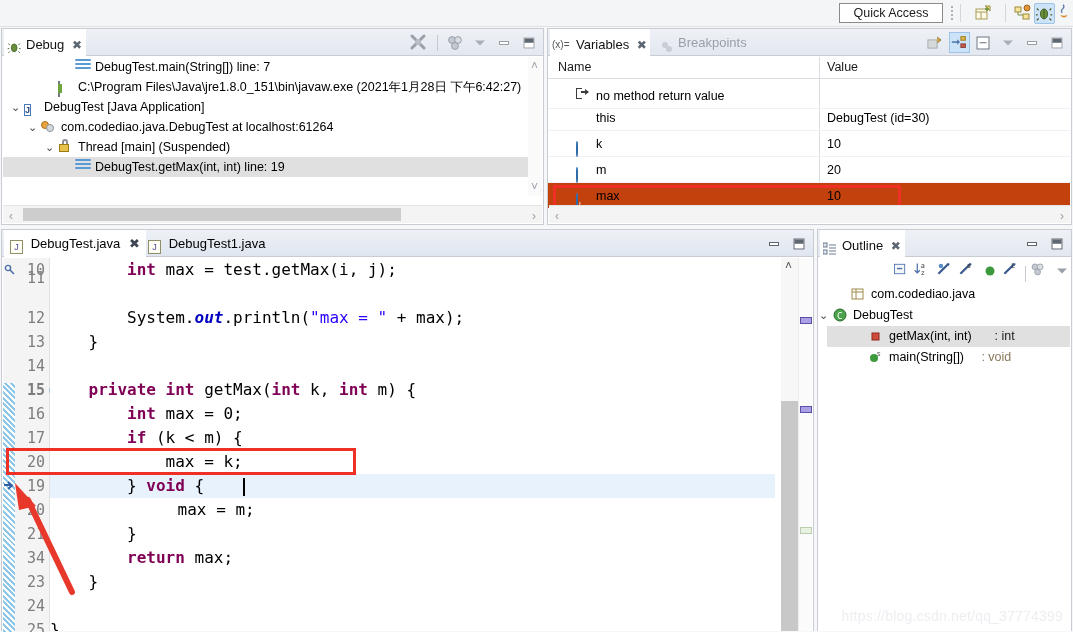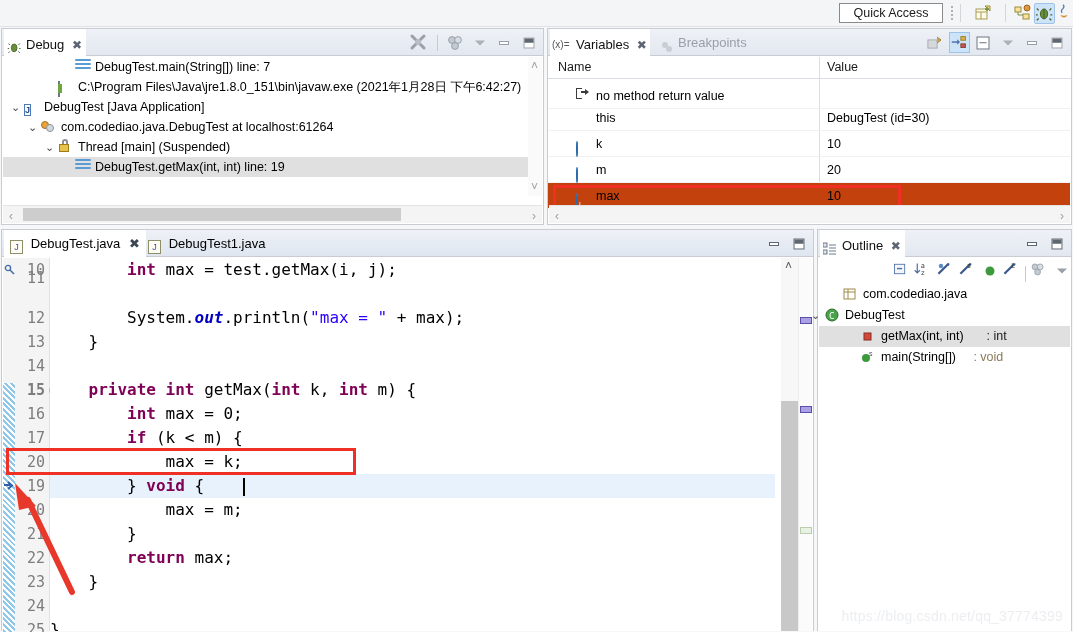--- a/index.html
+++ b/index.html
@@ -405,42 +405,42 @@
           <div style="position: absolute; right: -11px; top: 127px; width: 11px; height: 11px; border: 1px solid rgb(154, 181, 208); border-radius: 50%; color: rgb(90, 127, 168); font-size: 9px; line-height: 9px; text-align: center; background: rgb(255, 255, 255);">−</div>
           <div class="gline" style="top: 144px;">16</div>
           <div class="gline" style="top: 168px;">17</div>
           <div class="gline" style="top: 192px;">20</div>
           <div class="gline" style="top: 216px;">19</div>
           <div style="position: absolute; left: 0px; top: 222px; width: 13px; height: 12px;"><svg width="13" height="12" viewBox="0 0 13 12">
               <path d="M1 5 h6 M5 2 l4 3.5 l-4 3.5" stroke="#2f5fa8" stroke-width="2" fill="none"></path>
             </svg></div>
           <div class="gline" style="top: 240px;">20</div>
           <div class="gline" style="top: 264px;">21</div>
-          <div class="gline" style="top: 288px;">22</div>
+          <div class="gline" style="top: 288px;">34</div>
           <div class="gline" style="top: 312px;">23</div>
           <div class="gline" style="top: 336px;">24</div>
           <div class="gline" style="top: 360px;">25</div>
         </div>
     </div>
 
     <div class="codearea" style="left:48px; top:28px; right:38px; bottom:0;">
       <div class="dbg-line-bg" style="left:0; top:216px; width:100%;"></div>
       <div class="cur-line-bg" style="left:0; top:216px; width:100%;"></div>
       <div id="code-lines" style="position:absolute;left:0;top:0;right:0;bottom:0;">
           <div class="cline" style="top: 0px; left: 0px;"><span>        </span><span class="k">int</span><span> max = test.getMax(i, j);</span></div>
           <div class="cline" style="top: 24px; left: 0px;"></div>
           <div class="cline" style="top: 48px; left: 0px;"><span>        System.</span><span class="f">out</span><span>.println(</span><span class="s">"max = "</span><span> + max);</span></div>
           <div class="cline" style="top: 72px; left: 0px;"><span>    }</span></div>
           <div class="cline" style="top: 96px; left: 0px;"></div>
           <div class="cline" style="top: 120px; left: 0px;"><span>    </span><span class="k">private int</span><span> getMax(</span><span class="k">int</span><span> k, </span><span class="k">int</span><span> m) {</span></div>
           <div class="cline" style="top: 144px; left: 0px;"><span>        </span><span class="k">int</span><span> max = 0;</span></div>
           <div class="cline" style="top: 168px; left: 0px;"><span>        </span><span class="k">if</span><span> (k &lt; m) {</span></div>
           <div class="cline" style="top: 192px; left: 0px;"><span>            max = k;</span></div>
           <div class="cline" style="top: 216px; left: 0px;"><span>        } </span><span class="k">void</span><span> {</span></div>
-          <div class="cline" style="top: 240px; left: 0px;"><span>            max = m;</span></div>
+          <div class="cline" style="top: 240px; left: 12px;"><span>            max = m;</span></div>
           <div class="cline" style="top: 264px; left: 0px;"><span>        }</span></div>
           <div class="cline" style="top: 288px; left: 0px;"><span>        </span><span class="k">return</span><span> max;</span></div>
           <div class="cline" style="top: 312px; left: 0px;"><span>    }</span></div>
           <div class="cline" style="top: 336px; left: 0px;"></div>
           <div class="cline" style="top: 360px; left: 0px;"><span>}</span></div>
         </div>
 
       <div style="position:absolute;left:193px;top:220px;width:1.5px;height:18px;background:#000;"></div>
 
     </div>
@@ -532,21 +532,21 @@
           <circle cx="7" cy="8" r="3.4" fill="#c4cad2" stroke="#9aa0a8"></circle>
           <circle cx="13" cy="8" r="3.4" fill="#d9dee4" stroke="#9aa0a8"></circle>
           <circle cx="10" cy="14" r="3.4" fill="#c4cad2" stroke="#9aa0a8"></circle>
         </svg>
       </span>
       <span class="vt-btn" style="position:absolute;left:232px;top:2px;">
         <span class="gl chev-d" style="border-top-color:#9aa0a8"></span>
       </span>
     </div>
 
-    <div id="outline-body" style="position:absolute; left:1px; top:54px; right:1px; bottom:1px;">
+    <div id="outline-body" style="position:absolute; left:1px; top:54px; right:1px; bottom:1px;padding-left:8px;">
         <div class="orow">
           <span style="position:absolute;left:10px;top:0;color:#4a4a4a;font-size:11px;"></span>
           <span style="position:absolute;left:24px;top:3px;"><svg width="14" height="14" viewBox="0 0 14 14">
               <rect x="1" y="2" width="11" height="10" fill="#fff" stroke="#a08a4a"></rect>
               <path d="M1 5 h11 M5 2 v10" stroke="#a08a4a"></path>
             </svg></span>
           <span style="position:absolute;left:44px;">com.codediao.java</span>
           <span class="otype" style="position: absolute; color: rgb(138, 122, 90); left: 156.2px;"></span>
         </div>
         <div class="orow">

